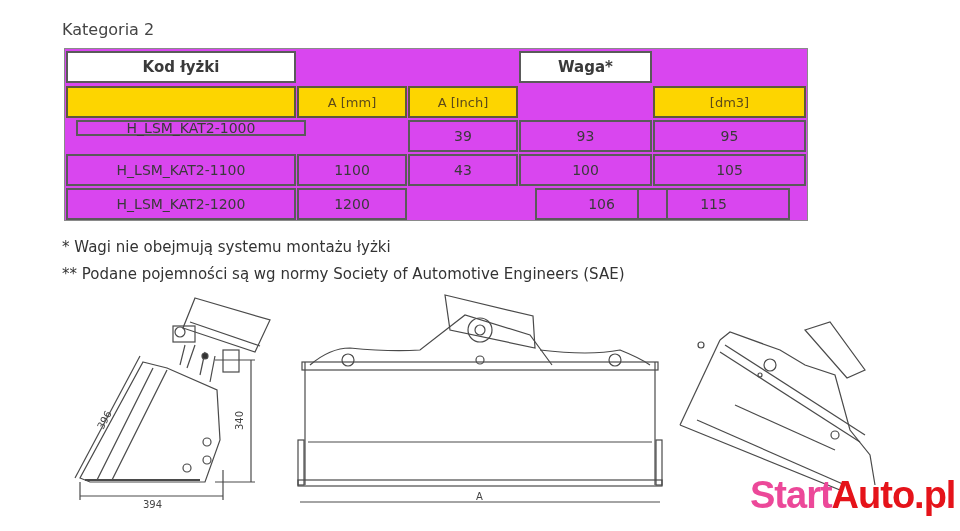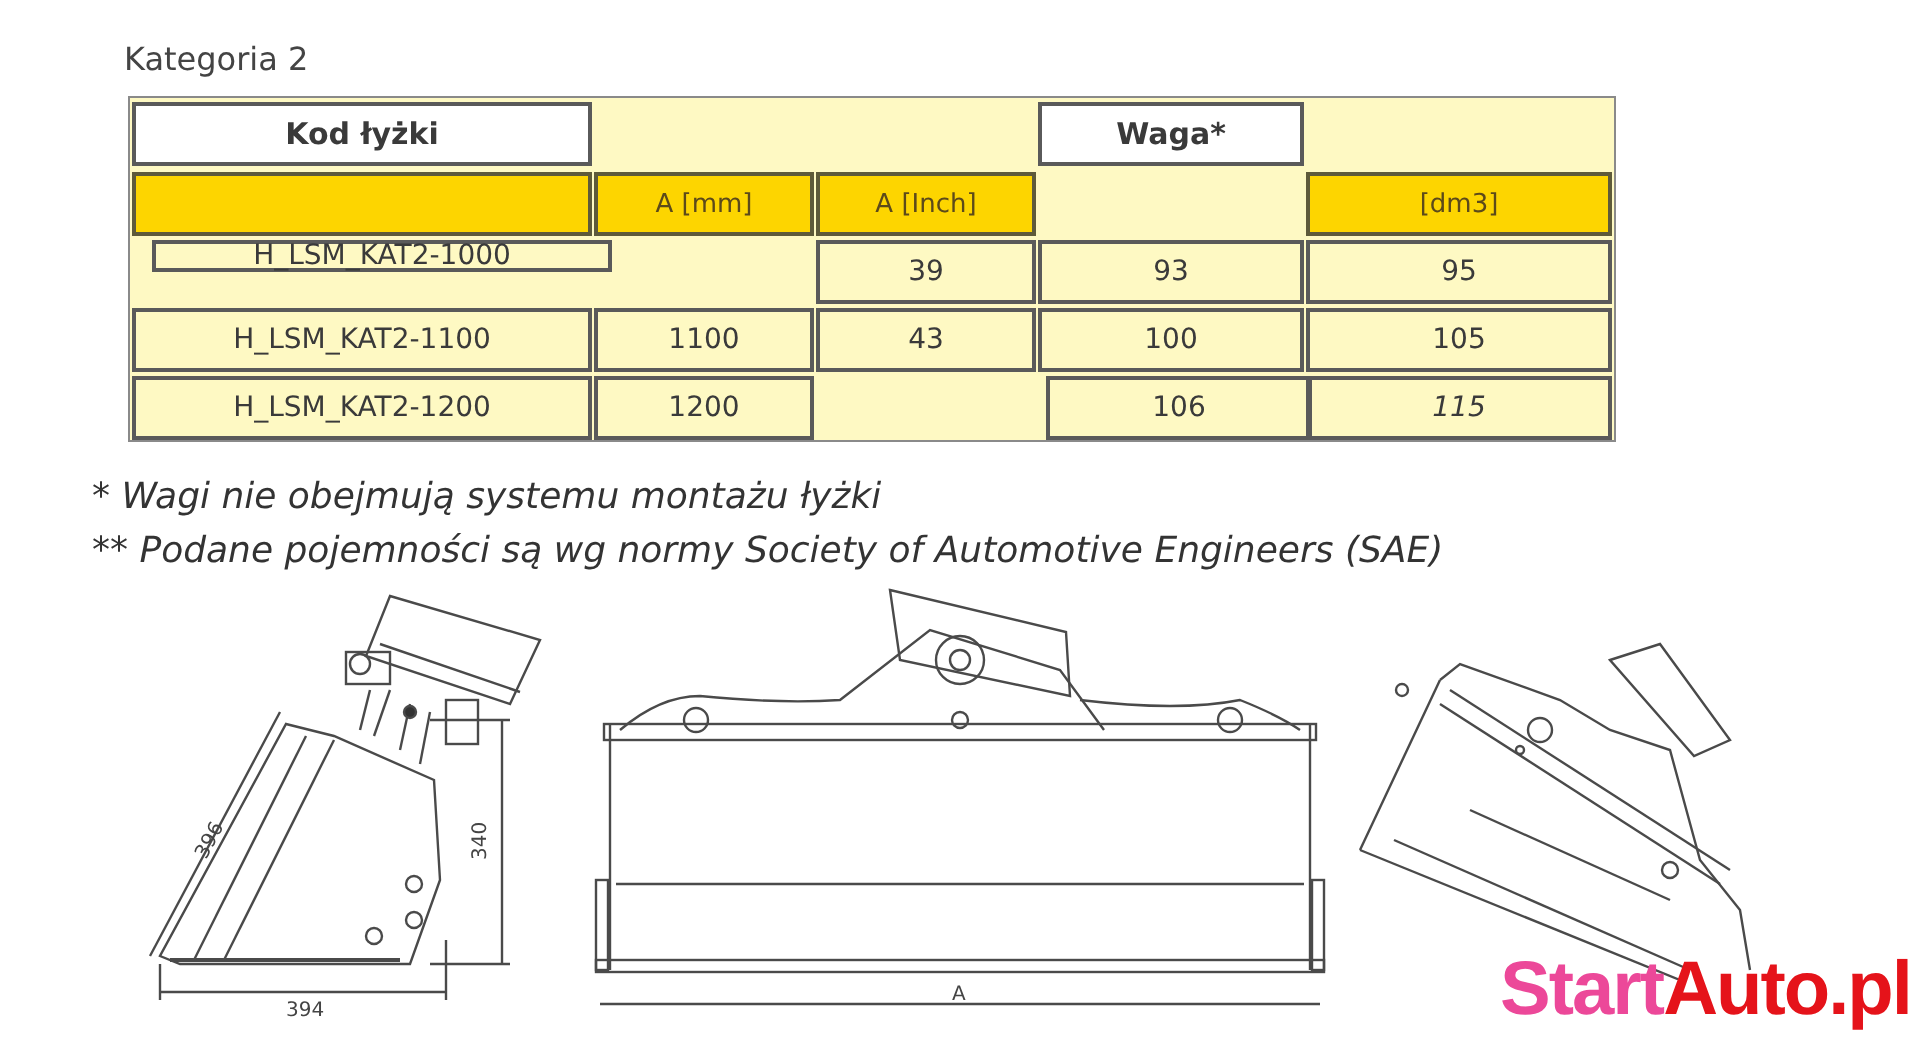--- a/index.html
+++ b/index.html
@@ -1,25 +1,25 @@
 <!DOCTYPE html>
 <html><head>
 <meta charset="utf-8">
 <style>
   html, body { margin:0; padding:0; }
   body { width:960px; height:531px; background:#ffffff; position:relative; overflow:hidden;
          font-family:"DejaVu Sans", sans-serif; color:#333; }
   .title { position:absolute; left:62px; top:20px; font-size:16px; color:#444; }
   .tbl { position:absolute; left:64px; top:48px; width:744px; height:173px;
-         border:1px solid #8a8a8a; background:#fef9c3; box-sizing:border-box; }
+         border:1px solid #8a8a8a; background:#d946ef; box-sizing:border-box; }
   .cell { position:absolute; box-sizing:border-box; border:2px solid #5a5a5a;
           display:flex; align-items:center; justify-content:center; font-size:14px; color:#3a3a3a; }
   .hdr { font-weight:bold; font-size:15px; color:#3a3a3a; background:#fff; }
   .yel { background:#fdd500; border-color:#5e5a3a; color:#5c4a1a; font-size:13px; }
-  .note { position:absolute; left:46px; font-size:18px; color:#333;font-style:italic; }
+  .note { position:absolute; left:62px; font-size:15px; color:#333; }
   .logo { position:absolute; left:750px; top:476px; font-family:"Liberation Sans", sans-serif;
           font-weight:bold; font-size:38px; letter-spacing:-1px; line-height:1; }
   .logo .a { color:#ec4899; } .logo .b { color:#e5131a; }
   svg { position:absolute; }
   svg * { fill:none; stroke:#4a4a4a; stroke-width:1.2; }
   svg text { fill:#444; stroke:none; font-family:"DejaVu Sans", sans-serif; font-size:10px; }
 </style>
 </head>
 <body>
 
@@ -41,22 +41,22 @@
   <div class="cell" style="left:588px;top:71px;width:153px;height:32px;">95</div>
 
   <div class="cell" style="left:1px;top:105px;width:230px;height:32px;">H_LSM_KAT2-1100</div>
   <div class="cell" style="left:232px;top:105px;width:110px;height:32px;">1100</div>
   <div class="cell" style="left:343px;top:105px;width:110px;height:32px;">43</div>
   <div class="cell" style="left:454px;top:105px;width:133px;height:32px;">100</div>
   <div class="cell" style="left:588px;top:105px;width:153px;height:32px;">105</div>
 
   <div class="cell" style="left:1px;top:139px;width:230px;height:32px;">H_LSM_KAT2-1200</div>
   <div class="cell" style="left:232px;top:139px;width:110px;height:32px;">1200</div>
-  <div class="cell" style="left:458px;top:139px;width:133px;height:32px;">106</div>
-  <div class="cell" style="left:588px;top:139px;width:153px;height:32px;font-style:italic;">115</div>
+  <div class="cell" style="left:470px;top:139px;width:133px;height:32px;">106</div>
+  <div class="cell" style="left:572px;top:139px;width:153px;height:32px;">115</div>
 </div>
 
 <div class="note" style="top:238px;">* Wagi nie obejmują systemu montażu łyżki</div>
 <div class="note" style="top:265px;">** Podane pojemności są wg normy Society of Automotive Engineers (SAE)</div>
 
 <svg style="left:55px;top:290px;" width="240" height="220" viewBox="0 0 240 220">
 
   <polygon points="140,8 215,30 200,62 128,38"></polygon>
   <line x1="135" y1="32" x2="205" y2="56"></line>
 

